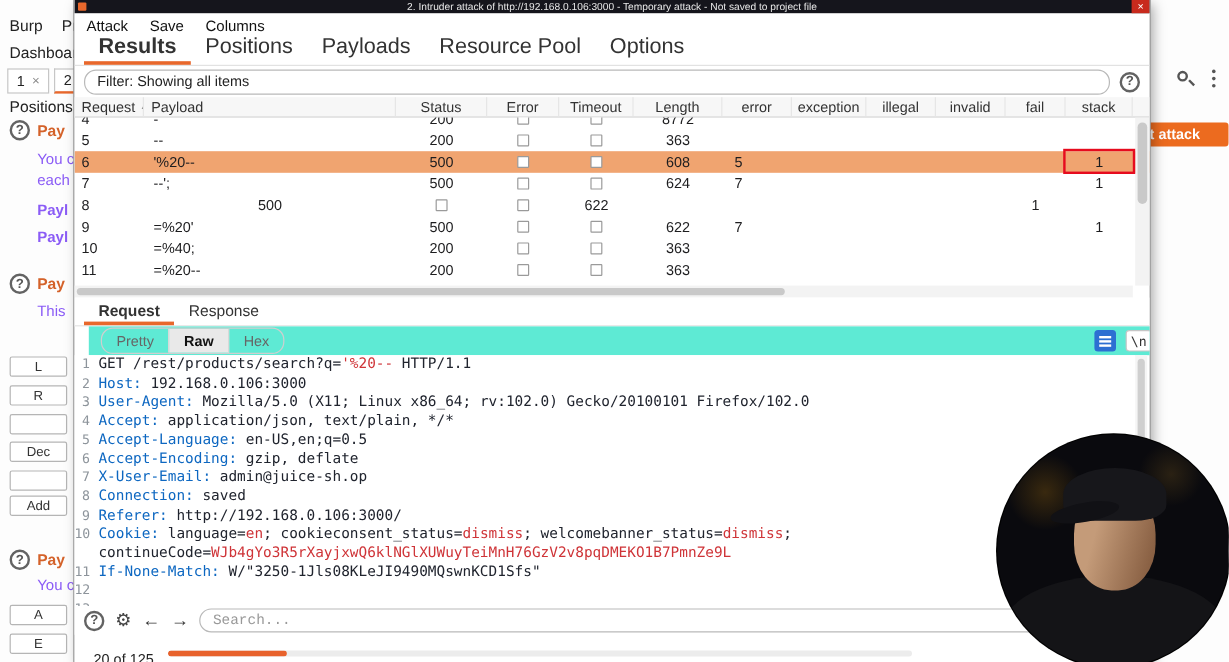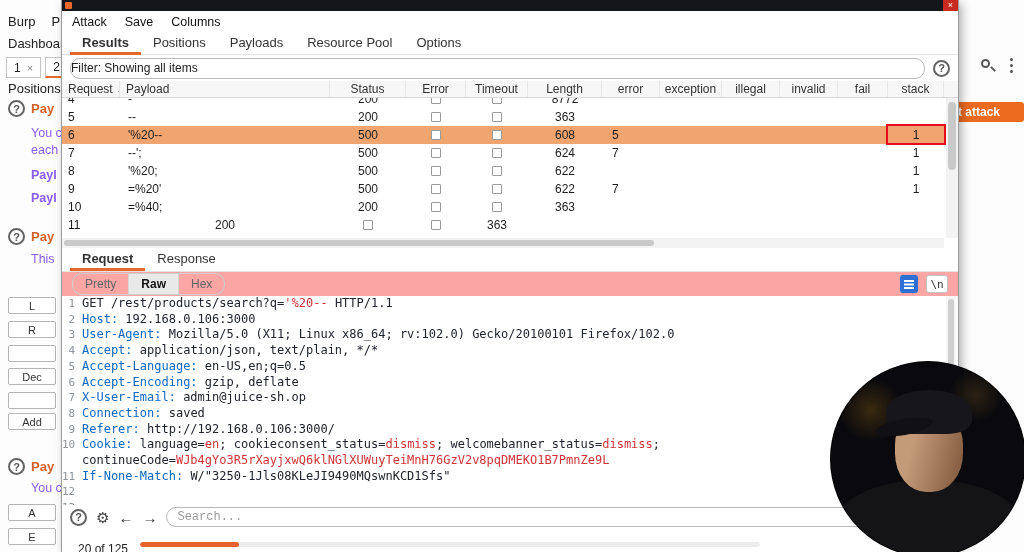--- a/index.html
+++ b/index.html
@@ -31,26 +31,26 @@
                    font-size:12px;font-weight:bold;display:flex;align-items:center;padding-left:8px;border-radius:3px}
 
   
   #win{position:absolute;left:62px;top:0;width:896px;height:552px;background:#fff;overflow:hidden;
        box-shadow:0 0 0 1px #9b9b9b,3px 3px 10px rgba(0,0,0,.35);z-index:10}
   #titlebar{position:relative;height:11px;background:#15151c;color:#e8e8e8;font-size:8.5px;line-height:11px;text-align:center}
   #titlebar .appicon{position:absolute;left:3px;top:2px;width:7px;height:7px;background:#e8682c;border-radius:1px}
   #titlebar .closebtn{position:absolute;right:0;top:0;width:15px;height:11px;background:#c82a1d;color:#fff;
                       font-size:9px;line-height:11px;text-align:center;cursor:default}
   #win-menu{height:21px;display:flex;align-items:center;gap:18px;padding-left:10px;font-size:12.5px;color:#111}
-  #win-tabs{height:23px;display:flex;align-items:flex-start;padding-left:8px;border-bottom:1px solid #e2e2e2;font-size:13px;color:#333}
+  #win-tabs{height:23px;display:flex;align-items:flex-end;padding-left:8px;border-bottom:1px solid #e2e2e2;font-size:18px;color:#333}
   .wtab{padding:3px 12px 2px;border-bottom:3px solid transparent}
   .wtab.sel{font-weight:bold;border-bottom-color:#e8682c}
   #filter-row{height:26px;display:flex;align-items:center;gap:8px;padding:0 8px}
   #filter-box{flex:1;height:21px;border:1px solid #b9b9b9;border-radius:10px;background:#fff;display:flex;
-              align-items:center;font-size:12px;color:#222}
+              align-items:center;padding-left:10px;font-size:12px;color:#222}
 
   .grid-cols{display:grid;grid-template-columns:58px 210px 76px 60px 62px 74px 58px 62px 58px 58px 50px 56px}
   #thead{height:17px;background:#f7f7f7;border-bottom:1px solid #d8d8d8}
   .th{display:flex;align-items:center;justify-content:center;font-size:12px;color:#333;border-right:1px solid #e6e6e6;
       overflow:hidden;white-space:nowrap;gap:4px}
   .th.col0,.th.col1{justify-content:flex-start;padding-left:6px}
   .th .sort{font-size:7px;color:#777}
   #tbody{height:140px;overflow:hidden;position:relative}
   #rows-shift{margin-top:-8px}
   .tr{height:18px}
@@ -65,21 +65,21 @@
   #vscroll{position:absolute;right:0;top:98px;width:12px;height:140px;background:#f3f3f3}
   #vscroll .thumb{position:absolute;left:2px;top:4px;width:8px;height:68px;background:#c9c9c9;border-radius:4px}
   #hscroll{position:absolute;left:0;top:238px;width:882px;height:10px;background:#f3f3f3}
   #hscroll .thumb{position:absolute;left:2px;top:2px;width:590px;height:6px;background:#c9c9c9;border-radius:3px}
   #annotation-box{position:absolute;left:824px;top:124px;width:60px;height:21px;border:2px solid #e60b1e;z-index:5;pointer-events:none}
 
   #msg-tabs{position:absolute;left:0;top:248px;width:896px;height:24px;display:flex;align-items:flex-end;
             padding-left:8px;border-bottom:1px solid #e4e4e4;font-size:13px;color:#333;background:#fff}
   .mtab{padding:3px 12px 2px;border-bottom:3px solid transparent}
   .mtab.sel{font-weight:bold;border-bottom-color:#e8682c}
-  #view-row{position:absolute;left:0;top:272px;width:896px;height:24px;display:flex;align-items:center;padding:0 10px;background:#fca5a5}
+  #view-row{position:absolute;left:12px;top:272px;width:896px;height:24px;display:flex;align-items:center;padding:0 10px;background:#5eead4}
   #view-group{display:flex;border:1px solid #cfcfcf;border-radius:10px;overflow:hidden}
   .vtab{padding:3px 12px;font-size:12px;color:#666;border-right:1px solid #d8d8d8}
   .vtab:last-child{border-right:none}
   .vtab.sel{font-weight:bold;color:#111;background:#e9e9e9}
   #view-icons{margin-left:auto;display:flex;gap:8px;align-items:center}
   #render-btn{width:18px;height:18px;border-radius:3px;background:#2d6fd2;position:relative}
   #render-btn .bar{position:absolute;left:4px;top:5px;width:10px;height:1.6px;background:#fff;box-shadow:0 3.5px 0 #fff,0 7px 0 #fff}
   #nl-btn{min-width:22px;height:18px;border:1px solid #c6c6c6;border-radius:3px;background:#fff;color:#333;
           font-family:"DejaVu Sans Mono",monospace;font-size:11px;display:flex;align-items:center;justify-content:center}
 
@@ -163,20 +163,21 @@
   <div id="bg-search-icon">
       <span class="lens"></span>
       <span class="handle"></span>
     </div>
   <div id="bg-dots"></div>
   <div id="bg-start-attack">t attack</div>
 
   <div id="win">
     <div id="titlebar">
       <span class="appicon"></span>
+      <span>2. Intruder attack of http://192.168.0.106:3000 - Temporary attack - Not saved to project file</span>
       <span class="closebtn">×</span>
     </div>
     <div id="win-menu">
         <div>Attack</div>
         <div>Save</div>
         <div>Columns</div>
       </div>
     <div id="win-tabs">
         <div class="wtab sel">Results</div>
         <div class="wtab">Positions</div>
@@ -298,21 +299,20 @@
             <div class="td col5">624</div>
             <div class="td col6">7</div>
             <div class="td col7"></div>
             <div class="td col8"></div>
             <div class="td col9"></div>
             <div class="td col10"></div>
             <div class="td col11">1</div>
           </div>
           <div class="tr grid-cols">
             <div class="td col0">8</div>
-            <div class="td col1">'%20;</div>
             <div class="td col2">500</div>
             <div class="td col3">
               <span class="cb"></span>
             </div>
             <div class="td col4">
               <span class="cb"></span>
             </div>
             <div class="td col5">622</div>
             <div class="td col6"></div>
             <div class="td col7"></div>
@@ -352,20 +352,21 @@
             <div class="td col5">363</div>
             <div class="td col6"></div>
             <div class="td col7"></div>
             <div class="td col8"></div>
             <div class="td col9"></div>
             <div class="td col10"></div>
             <div class="td col11"></div>
           </div>
           <div class="tr grid-cols">
             <div class="td col0">11</div>
+            <div class="td col1">=%20--</div>
             <div class="td col2">200</div>
             <div class="td col3">
               <span class="cb"></span>
             </div>
             <div class="td col4">
               <span class="cb"></span>
             </div>
             <div class="td col5">363</div>
             <div class="td col6"></div>
             <div class="td col7"></div>

